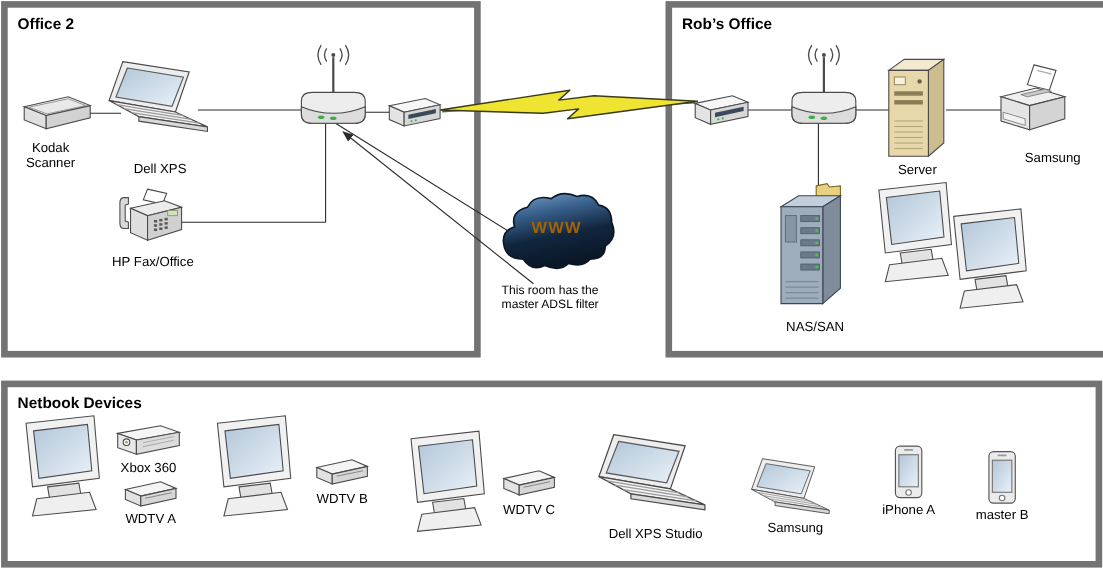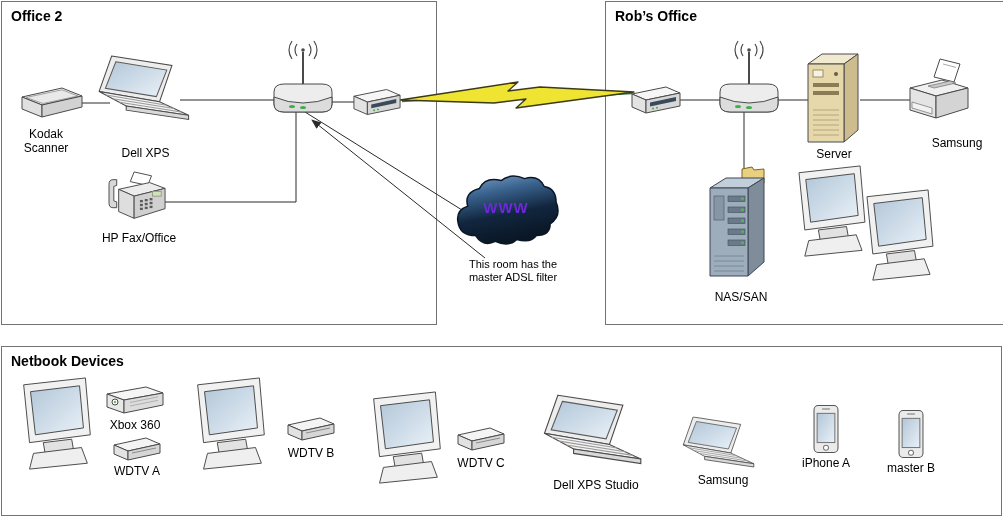--- a/index.html
+++ b/index.html
@@ -1,26 +1,26 @@
 <!DOCTYPE html>
 <html><head>
 <meta charset="utf-8">
 <style>
   *{box-sizing:border-box}
   html,body{margin:0;padding:0;background:#fff}
   body{font-family:"Liberation Sans",sans-serif;color:#000}
   #stage{position:relative;width:1003px;height:517px;background:#fff;overflow:hidden}
-  .zone{position:absolute;border:1px solid #737373;background:#fff;z-index:1}
+  .zone{position:absolute;border:6px solid #737373;background:#fff;z-index:1}
   .zone-title{position:absolute;left:9px;top:6px;font-size:14px;font-weight:bold;white-space:nowrap}
   #wires{position:absolute;left:0;top:0;z-index:5}
   .dev{position:absolute;z-index:10}
   .dev svg{width:100%;height:100%;display:block;overflow:visible}
   .lbl{position:absolute;font-size:12px;line-height:14px;text-align:center;z-index:12}
-  .note{position:absolute;font-size:11px;line-height:13px;text-align:center;z-index:12}
-  .cloud-text{position:absolute;color:#6d28d9;font-weight:bold;font-size:15px;letter-spacing:1px;text-align:center;z-index:12}
+  .note{position:absolute;font-size:11px;line-height:13px;z-index:12}
+  .cloud-text{position:absolute;color:#a16207;font-weight:bold;font-size:15px;letter-spacing:1px;text-align:center;z-index:12}
   #defs-svg{position:absolute;width:0;height:0;overflow:hidden}
 </style>
 </head>
 <body>
 
 <div id="stage">
 
   <svg id="defs-svg" aria-hidden="true">
     <defs>
       <linearGradient id="gScreen" x1="0" y1="0" x2="1" y2="1">

